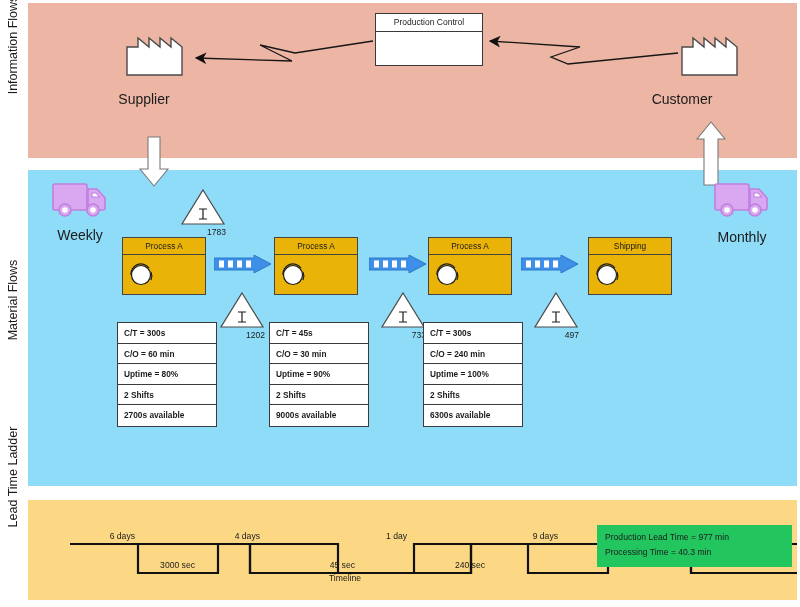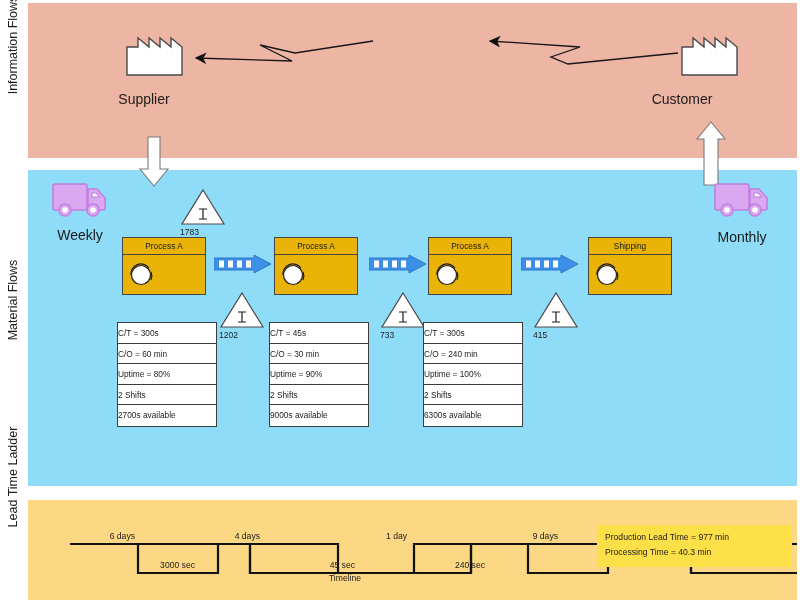--- a/index.html
+++ b/index.html
@@ -133,66 +133,68 @@
   
   .push-arrow { position: absolute; width: 58px; height: 18px; }
   #push-1 { left: 214px; top: 255px; }
   #push-2 { left: 369px; top: 255px; }
   #push-3 { left: 521px; top: 255px; }
 
   
   .inventory { position: absolute; width: 46px; }
   .inventory svg { display: block; }
   .inventory .inv-qty {
-    text-align: left;
+    text-align: right;
     font-size: 8.5px;
     color: #1b1b1b;
     margin-top: 1px;
   }
   #inventory-0 { left: 180px; top: 188px; }
   #inventory-1 { left: 219px; top: 291px; }
   #inventory-2 { left: 380px; top: 291px; }
   #inventory-3 { left: 533px; top: 291px; }
 
   
   .databox {
     position: absolute;
     width: 100px;
     background: #ffffff;
     border: 1.1px solid #3c3c3c;
     box-sizing: border-box;
   }
   .databox .drow {
     height: 20.5px;
     line-height: 20.5px;
+    padding-left: 6px;
     font-size: 8.3px;
     color: #1b1b1b;
     border-bottom: 1.1px solid #3c3c3c;
     box-sizing: border-box;
     white-space: nowrap;
+    font-weight: bold;
   }
   .databox .drow:last-child { border-bottom: none; }
   #databox-1 { left: 117px; top: 322px; }
   #databox-2 { left: 269px; top: 322px; }
   #databox-3 { left: 423px; top: 322px; }
 
   
   #ladder-svg { position: absolute; left: 28px; top: 500px; width: 769px; height: 100px; }
   .ladder-text {
     position: absolute;
     font-size: 8.6px;
     color: #1b1b1b;
     white-space: nowrap;
     text-align: right;
   }
   #summary-box {
     position: absolute;
     left: 597px; top: 525px;
     width: 195px; height: 42px;
-    background: #fde047;
+    background: #22c55e;
     box-sizing: border-box;
     padding: 5px 0 0 8px;
   }
   #summary-box div {
     font-size: 8.6px;
     color: #1b1b1b;
     line-height: 15px;
     white-space: nowrap;
   }
   #timeline-caption {
@@ -210,20 +212,23 @@
 <div id="canvas">
 
   <div class="band" id="band-information" style="background: rgb(237, 181, 163);"></div>
   <div class="band" id="band-material" style="background: rgb(143, 220, 248);"></div>
   <div class="band" id="band-leadtime" style="background: rgb(252, 216, 132);"></div>
 
   <div class="band-label" id="label-information">Information Flows</div>
   <div class="band-label" id="label-material">Material Flows</div>
   <div class="band-label" id="label-leadtime">Lead Time Ladder</div>
 
+  <div class="wbox" id="production-control">
+    <div class="pc-title">Production Control</div>
+  </div>
 
   <div class="factory" id="supplier-icon">
     <svg width="58" height="40" viewBox="0 0 58 40">
       <path d="M1,39 L1,11 L12,11 L12,2 L23,11 L23,2 L34,11 L34,2 L45,11 L45,2 L56,11 L56,39 Z" fill="#ffffff" stroke="#4a4a4a" stroke-width="1.4" stroke-linejoin="miter"></path>
     </svg>
   </div>
   <div class="ext-label" id="supplier-label">Supplier</div>
 
   <div class="factory" id="customer-icon">
     <svg width="58" height="40" viewBox="0 0 58 40">
@@ -384,21 +389,21 @@
       <path d="M19,21 H27 M23,21 V31 M19,31 H27" stroke="#1d1d1d" stroke-width="1.2" fill="none"></path>
     </svg>
     <div class="inv-qty">733</div>
   </div>
 
   <div class="inventory" id="inventory-3">
     <svg width="46" height="38" viewBox="0 0 46 38">
       <path d="M23,2 L44,36 L2,36 Z" fill="#ffffff" stroke="#4a4a4a" stroke-width="1.2" stroke-linejoin="miter"></path>
       <path d="M19,21 H27 M23,21 V31 M19,31 H27" stroke="#1d1d1d" stroke-width="1.2" fill="none"></path>
     </svg>
-    <div class="inv-qty">415</div>
+    <div class="inv-qty">497</div>
   </div>
 
   <div class="databox" id="databox-1">
     <div class="drow">C/T = 300s</div>
     <div class="drow">C/O = 60 min</div>
     <div class="drow">Uptime = 80%</div>
     <div class="drow">2 Shifts</div>
     <div class="drow">2700s available</div>
   </div>
 

